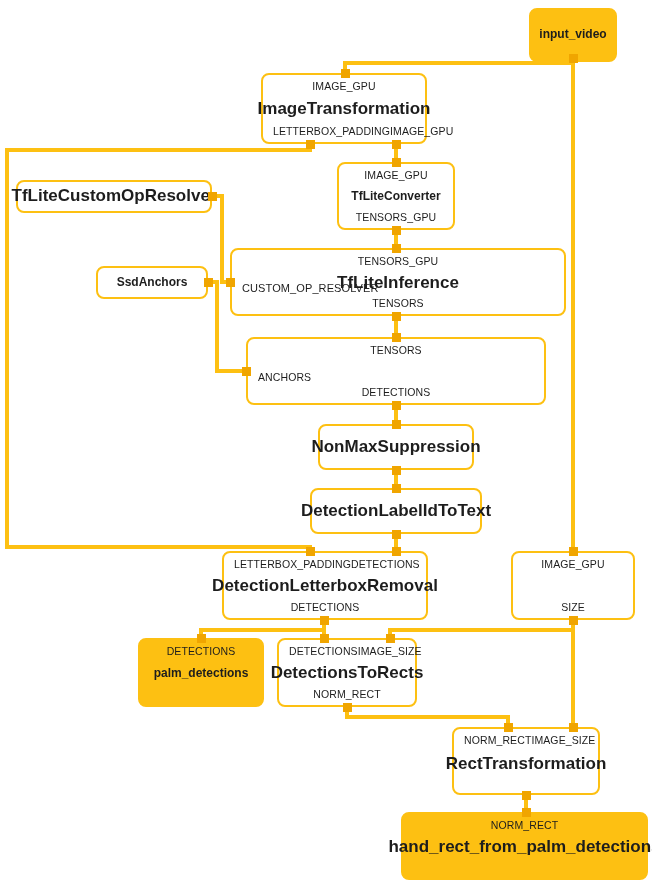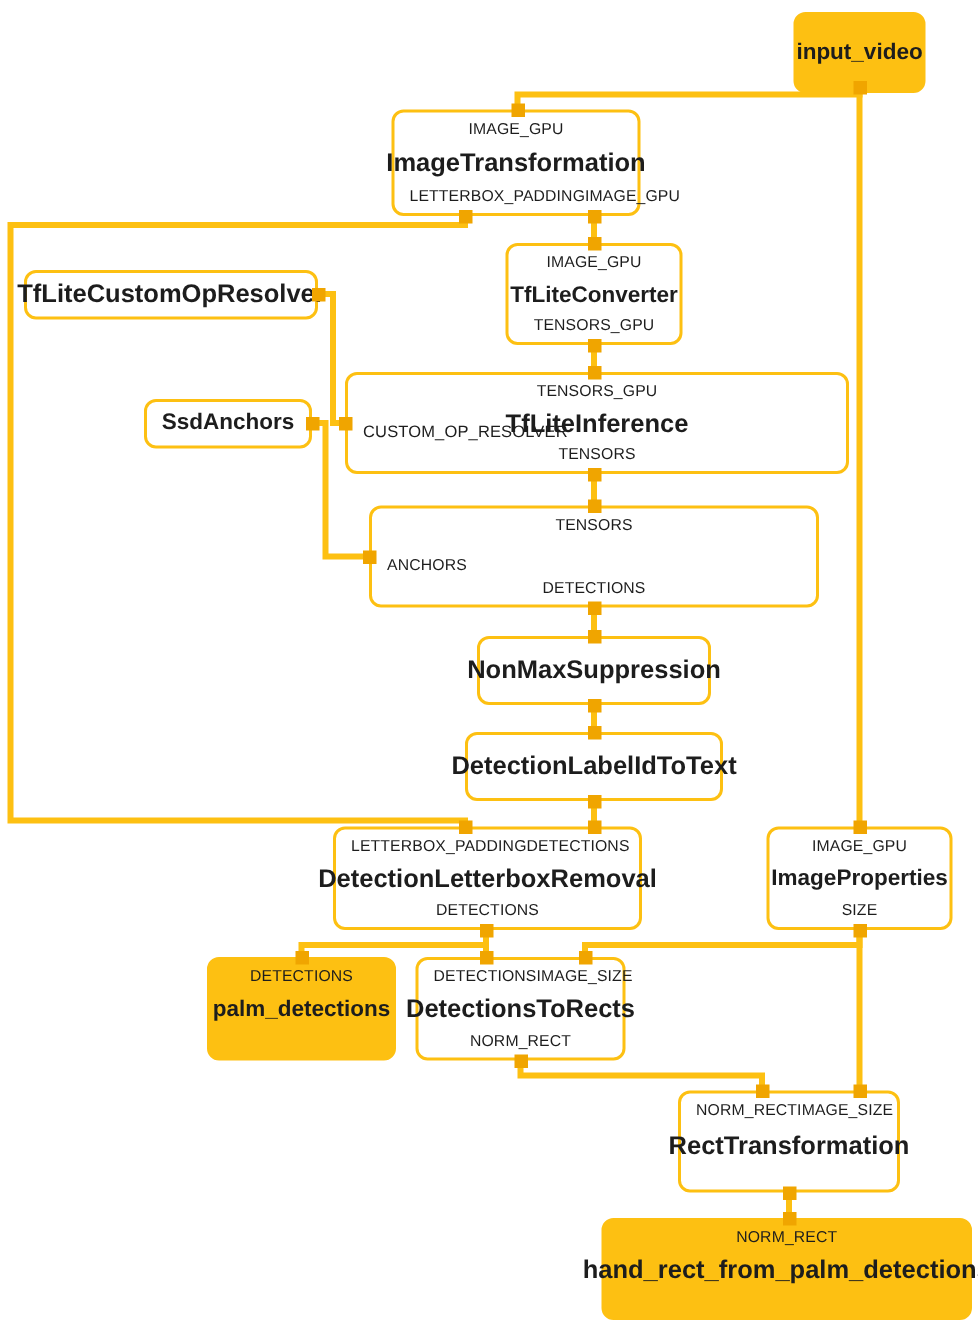--- a/index.html
+++ b/index.html
@@ -45,21 +45,21 @@
   }
   .node-title {
     font-weight: bold;
     font-size: 17px;
     color: #1d1d1d;
     line-height: 1.1;
     text-align: center;
     white-space: nowrap;
     padding: 0 10px;
   }
-  .node.small .node-title { font-size: 15px; }
+  .node.small .node-title { font-size: 12px; }
   .port {
     position: absolute;
     font-size: 10.5px;
     color: #1d1d1d;
     white-space: nowrap;
     letter-spacing: 0.1px;
     line-height: 1;
   }
   .port.in  { top: 6px; }
   .port.out { bottom: 6px; }
@@ -154,21 +154,20 @@
       </div>
       <div class="node-title" style="margin-top: 2px;">DetectionLetterboxRemoval</div>
       <div class="port out" style="position: absolute; left: 0px; right: 0px; display: flex; justify-content: center; padding: 0px 10px; box-sizing: border-box;">
         <span>DETECTIONS</span>
       </div>
     </div>
     <div class="node calculator small" style="left: 511px; top: 551px; width: 124px; height: 69px;">
       <div class="port in" style="position: absolute; left: 0px; right: 0px; display: flex; justify-content: center; padding: 0px 10px; box-sizing: border-box;">
         <span>IMAGE_GPU</span>
       </div>
-      <div class="node-title" style="margin-top: 2px;">ImageProperties</div>
       <div class="port out" style="position: absolute; left: 0px; right: 0px; display: flex; justify-content: center; padding: 0px 10px; box-sizing: border-box;">
         <span>SIZE</span>
       </div>
     </div>
     <div class="node stream small" style="left: 138px; top: 638px; width: 126px; height: 69px;">
       <div class="port in" style="position: absolute; left: 0px; right: 0px; display: flex; justify-content: center; padding: 0px 10px; box-sizing: border-box;">
         <span>DETECTIONS</span>
       </div>
       <div class="node-title" style="margin-top: 2px;">palm_detections</div>
     </div>

